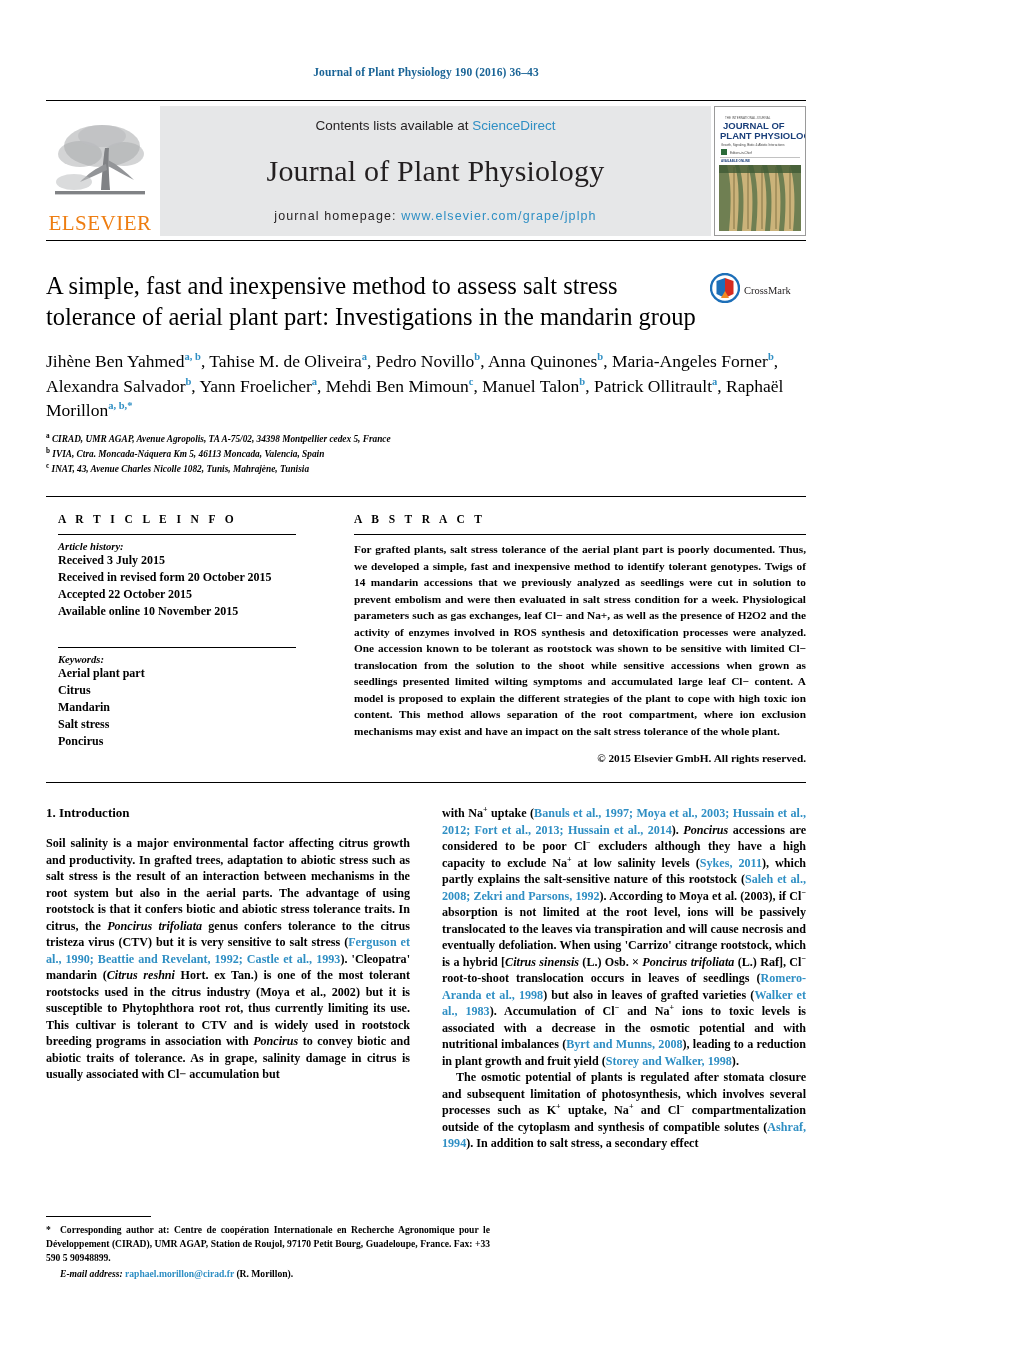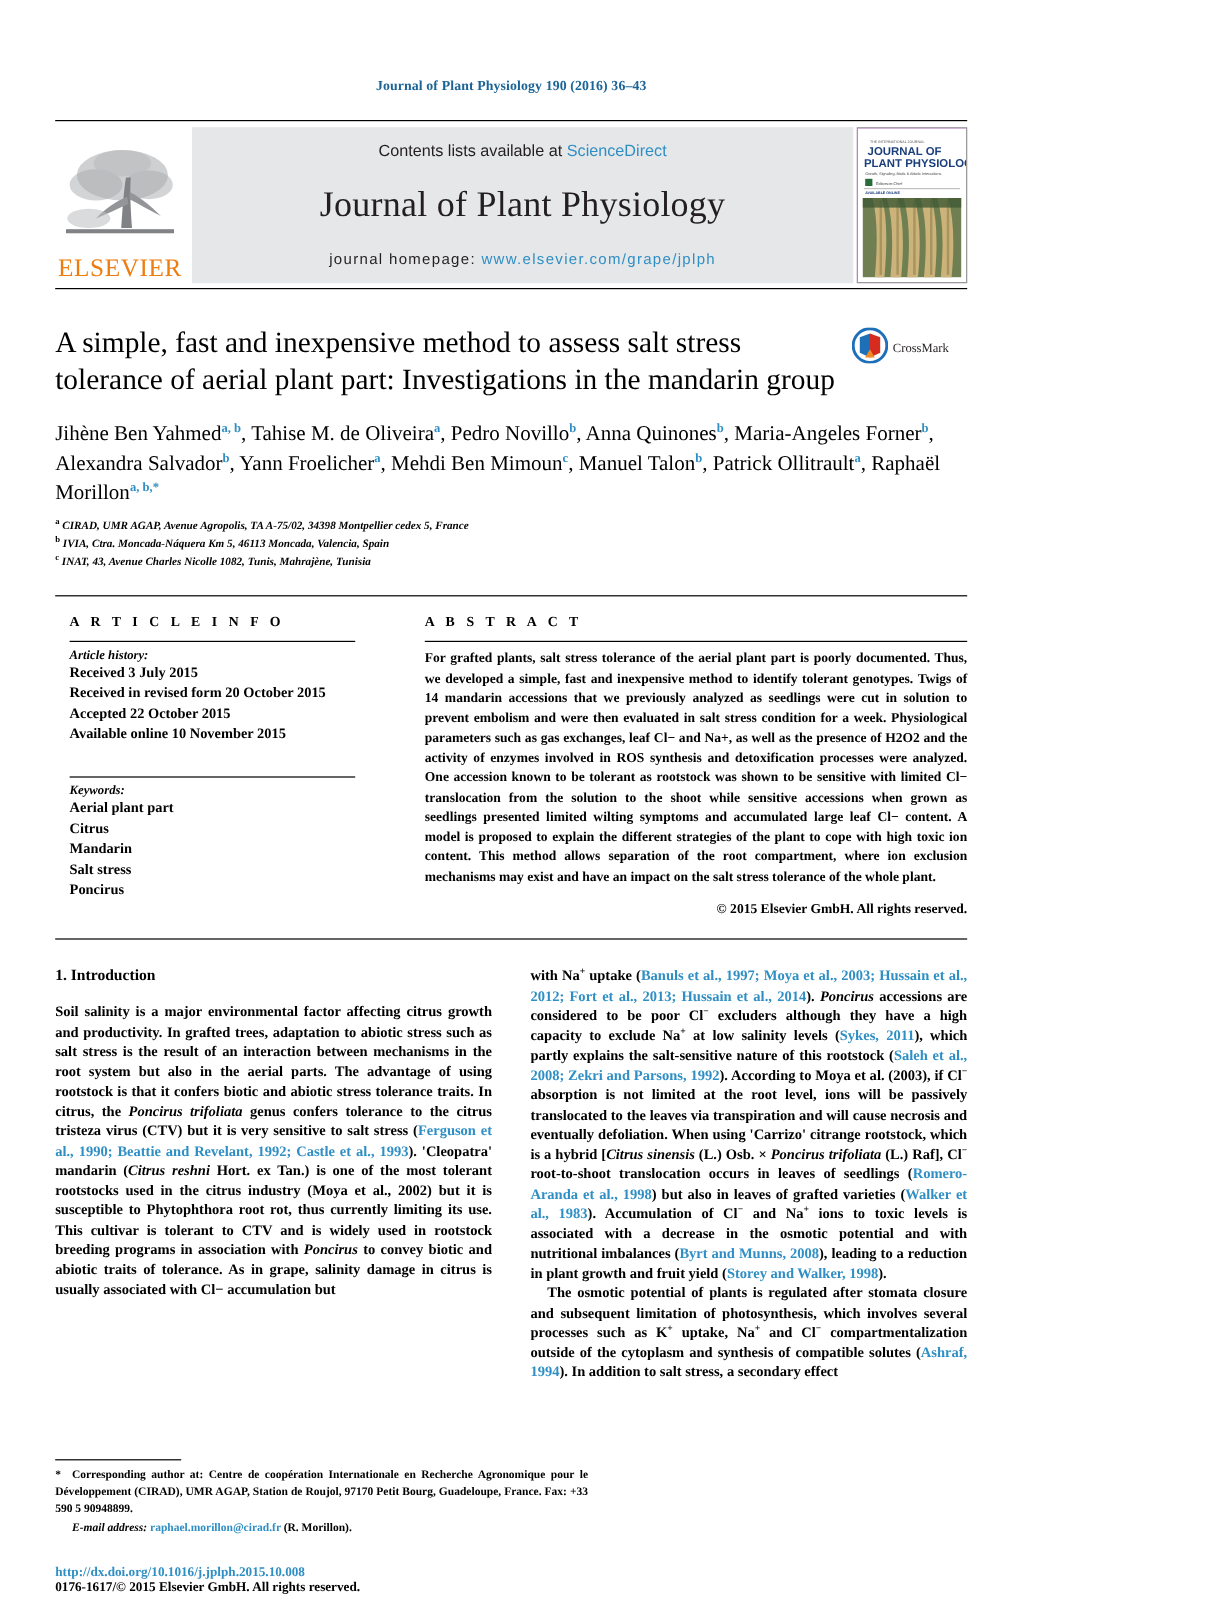--- a/index.html
+++ b/index.html
@@ -431,18 +431,14 @@
   <div class="footnote">
     <div class="fn-rule"></div>
     <div class="fn-text"><b>*</b>&nbsp; Corresponding author at: Centre de coopération Internationale en Recherche Agronomique pour le Développement (CIRAD), UMR AGAP, Station de Roujol, 97170 Petit Bourg, Guadeloupe, France. Fax: +33 590 5 90948899.</div>
     <div class="fn-text fn-email">
       <span class="lbl">E-mail address:</span>
       <span class="mail">raphael.morillon@cirad.fr</span>
       <span>(R. Morillon).</span>
     </div>
   </div>
 
-  <div class="doi-block">
-    <a class="doi-link" href="#">http://dx.doi.org/10.1016/j.jplph.2015.10.008</a>
-    <div class="issn-line">0176-1617/© 2015 Elsevier GmbH. All rights reserved.</div>
-  </div>
 
 </div>
 
 </body></html>

